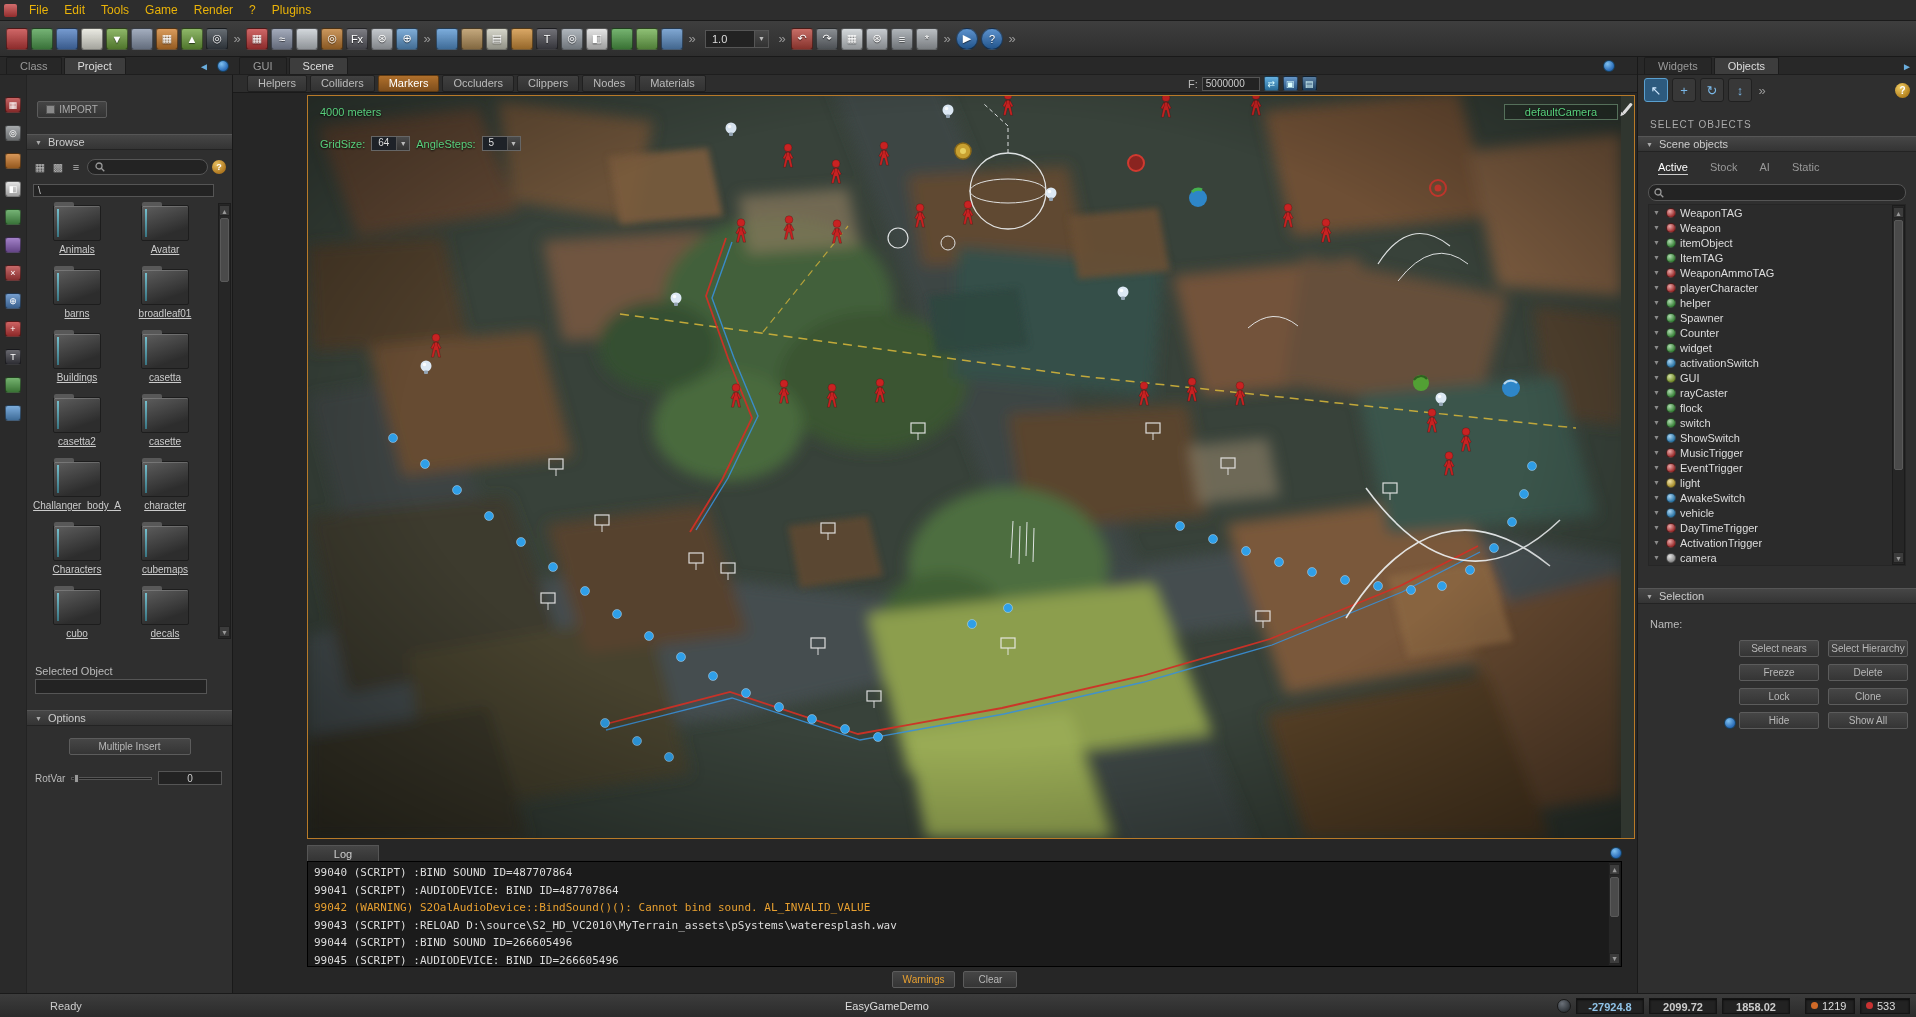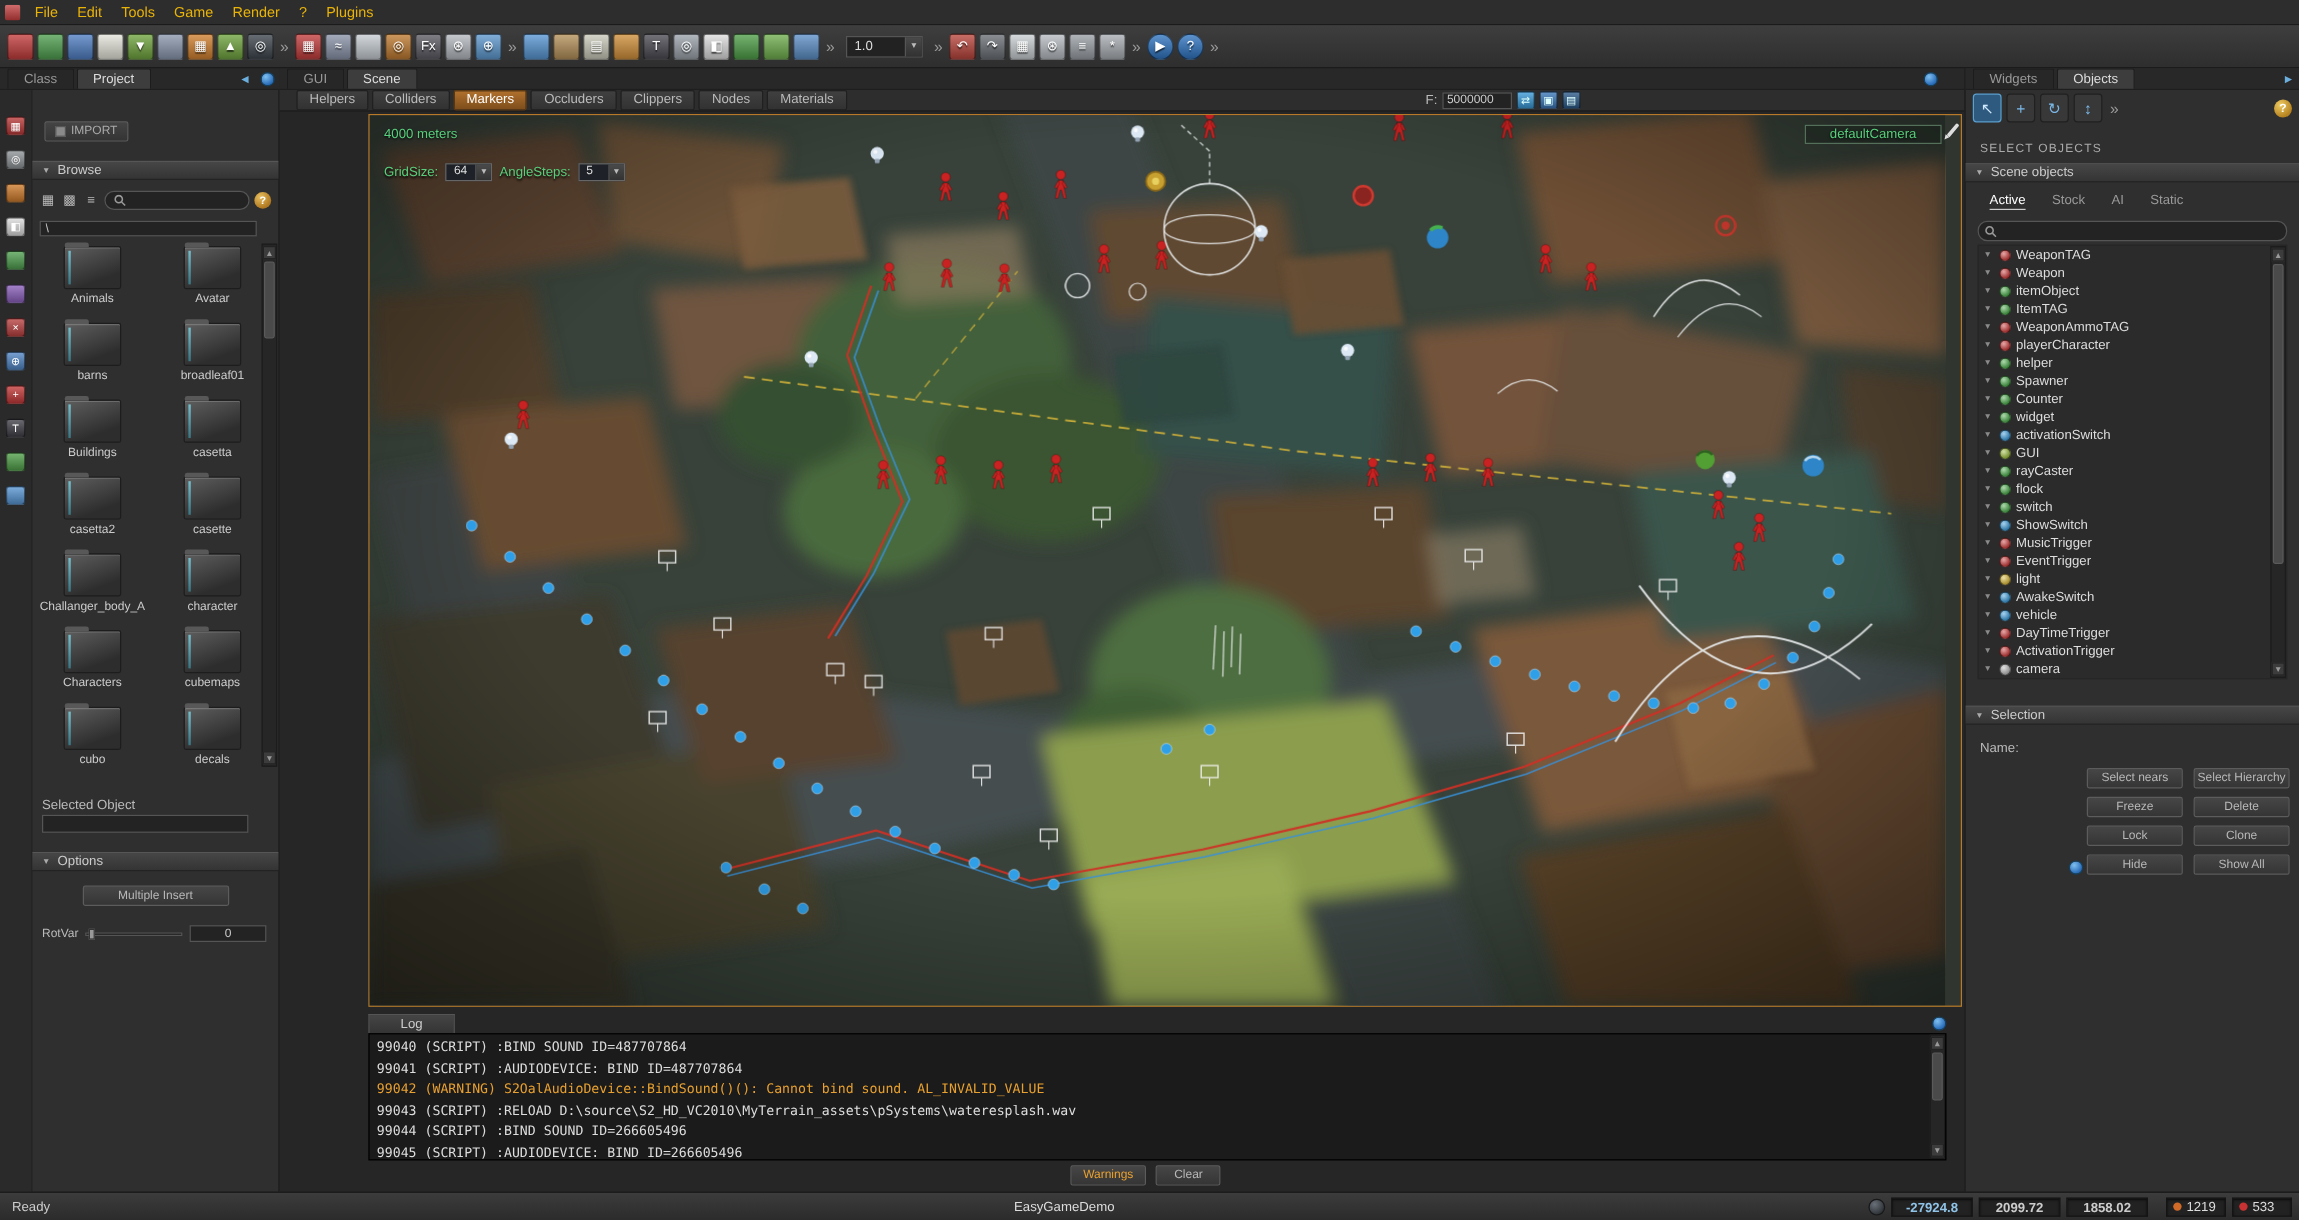--- a/index.html
+++ b/index.html
@@ -70,21 +70,21 @@
   #import-btn { margin:26px 0 0 10px; width:70px; height:17px; display:flex; align-items:center; justify-content:center;
     gap:4px; background:linear-gradient(#444,#343434); border:1px solid #5c5c5c; color:#aaa; font-size:10px; }
   #import-btn .ic { width:9px; height:9px; background:#8a8a8a; border:1px solid #555; }
   .view-row { display:flex; align-items:center; gap:4px; margin:8px 6px; height:18px; }
   .view-icon { width:14px; height:14px; color:#b8b8b8; font-size:11px; line-height:14px; text-align:center; }
   .search-box { flex:1; height:16px; border-radius:8px; display:flex; align-items:center; gap:4px; padding:0 7px; }
   .help-orb { width:14px; height:14px; border-radius:50%; background:radial-gradient(circle at 35% 30%, #e8c060, #b07820 70%);
     color:#fff; font-size:9px; font-weight:bold; display:flex; align-items:center; justify-content:center; }
   #path-field { display:block; margin:0 6px 6px 6px; width:181px; height:13px; font-size:10px; padding:0 4px; }
   #folder-area { position:relative; margin:0 2px 0 6px; height:448px; }
-  .folder-grid { display:grid; grid-template-columns:88px 88px; grid-auto-rows:64px; column-gap:12px; }
+  .folder-grid { display:grid; grid-template-columns:88px 88px; grid-auto-rows:64px; column-gap:0;text-decoration:underline; }
   .folder-cell { text-align:center; padding-top:2px; }
   .folder-icon { width:48px; height:36px; margin:0 auto; position:relative;
     background:linear-gradient(160deg,#5e5e5e,#2d2d2d 75%); border:1px solid #1d1d1d; border-radius:2px;
     box-shadow:inset 0 1px 0 rgba(255,255,255,.18); }
   .folder-icon::before { content:""; position:absolute; top:-4px; left:0; width:20px; height:4px;
     background:#585858; border-radius:2px 2px 0 0; }
   .folder-icon::after { content:""; position:absolute; left:3px; top:3px; bottom:3px; width:2px;
     background:linear-gradient(#7ad0e0,#3a8090); opacity:.85; }
   .folder-label { font-size:10px; color:#ccc; margin-top:3px; white-space:nowrap; overflow:hidden; }
   #folder-scroll { right:-1px; top:0; bottom:12px; }
@@ -168,21 +168,21 @@
     background-image:radial-gradient(circle at 35% 30%, rgba(255,255,255,.55), rgba(0,0,0,.25) 70%); }
   #tree-scroll { right:0; top:0; bottom:0; }
   #selection-header { margin-top:22px; }
   .sel-buttons { position:relative; display:grid; grid-template-columns:80px 80px; gap:7px 9px;
     justify-content:flex-end; padding-right:8px; margin-top:10px; }
   #hide-row-icon { position:absolute; left:86px; top:77px; }
 
   
   #statusbar { position:absolute; left:0; right:0; bottom:0; height:24px;
     background:linear-gradient(#3c3c3c,#2b2b2b); border-top:1px solid #1a1a1a;
-    display:flex; align-items:center; font-size:11px; }
+    display:flex; align-items:center; font-size:11px;padding-left:40px; }
   #status-ready { margin-left:10px; color:#ccc; }
   #status-project { position:absolute; left:845px; color:#ddd; }
   #status-right { margin-left:auto; display:flex; align-items:center; gap:5px; padding-right:6px; }
   .world-tile { width:14px; height:14px; border-radius:50%;
     background:radial-gradient(circle at 35% 30%, #6a7078, #2e3338 75%); border:1px solid #181818; }
   .coord-boxes { display:flex; gap:5px; }
   .coord-box { width:68px; height:16px; background:#222; border:1px solid #141414;
     box-shadow:inset 0 1px 2px rgba(0,0,0,.7); text-align:center; line-height:16px; color:#ccc; font-size:11px;font-weight:bold; }
   .coord-boxes > div:first-of-type { color:#8fc3e8; }
   .counter-boxes { display:flex; gap:5px; margin-left:10px;justify-content:flex-end; }

